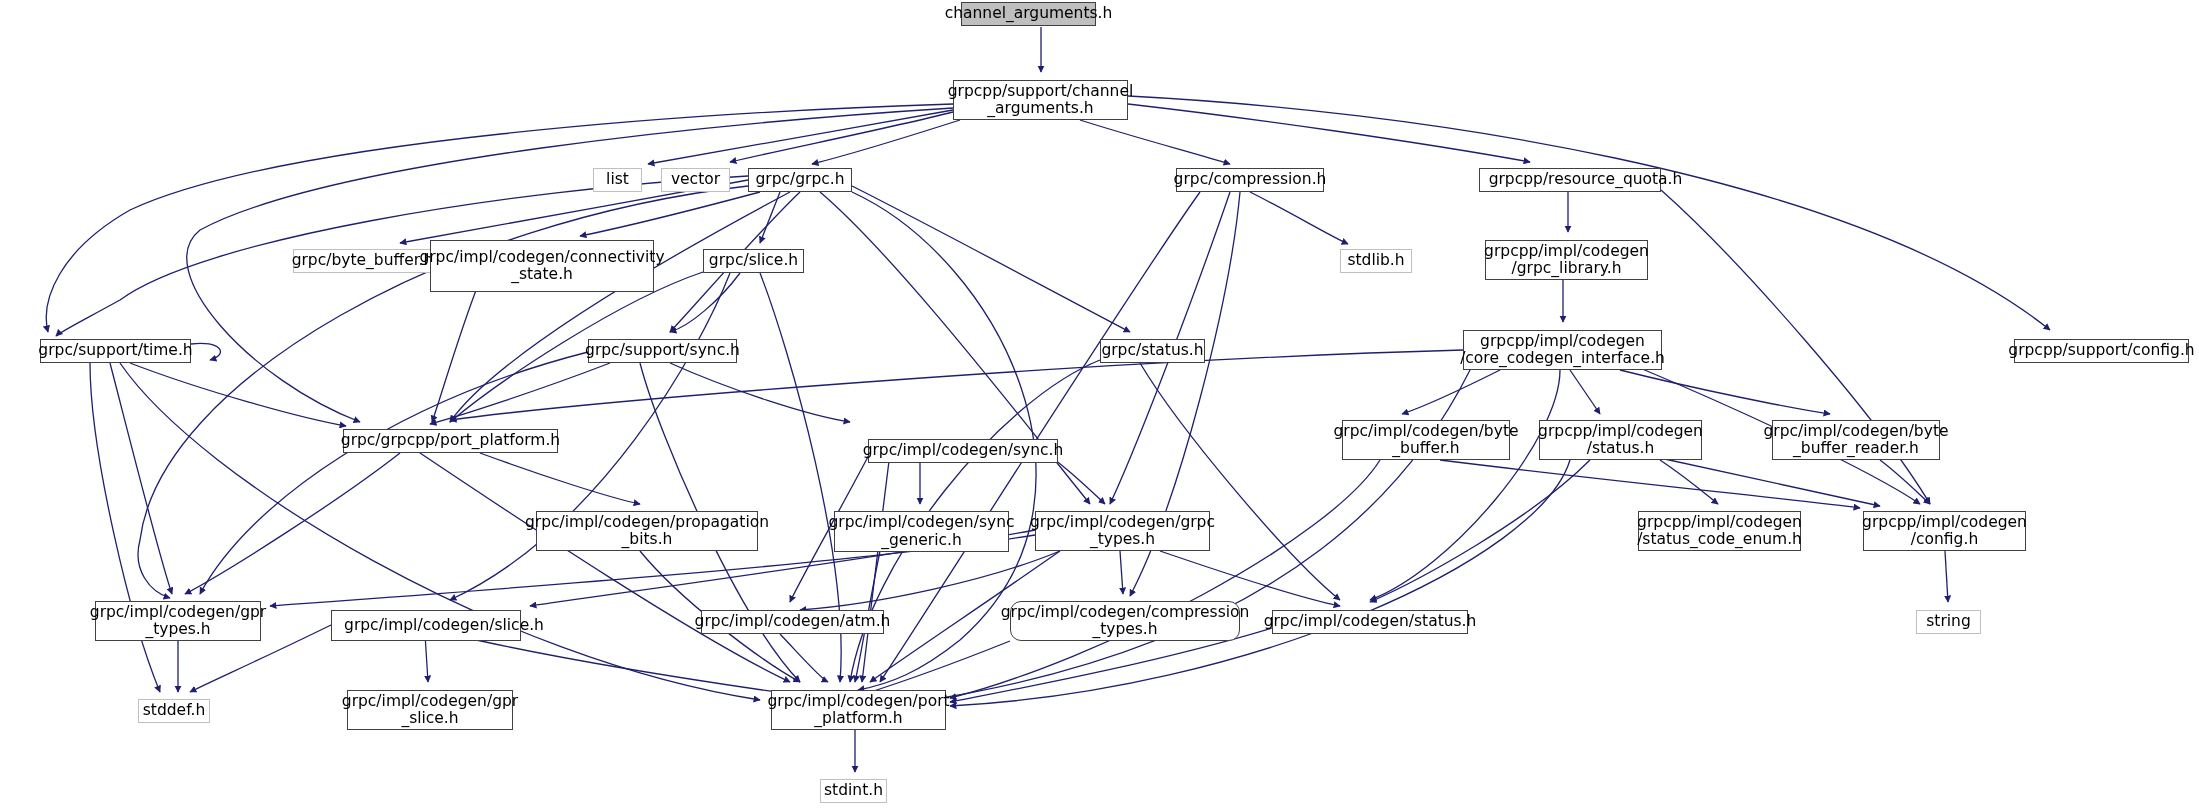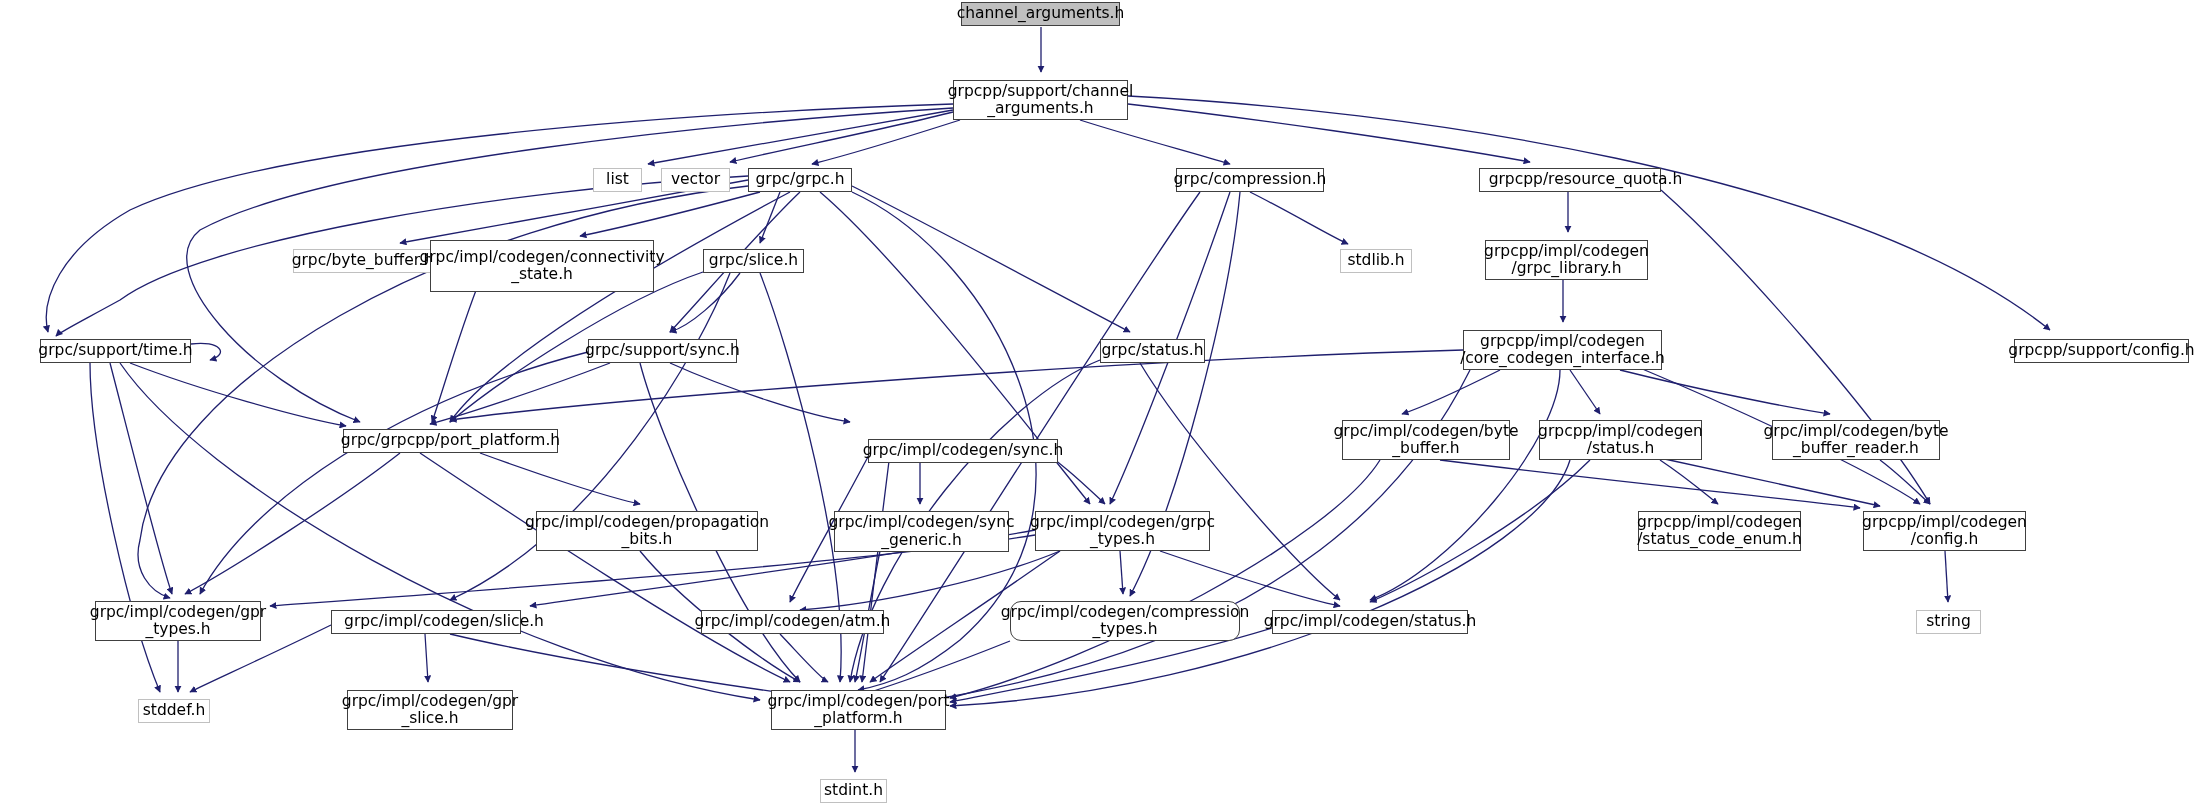--- a/index.html
+++ b/index.html
@@ -137,21 +137,21 @@
         <path d="M780,634 C800,655 820,678 828,682" fill="none" stroke="#1f1f6e" stroke-width="1.3" marker-end="url(#arrow)"></path>
         <path d="M1010,641 C950,665 890,686 858,696" fill="none" stroke="#1f1f6e" stroke-width="1.3" marker-end="url(#arrow)"></path>
         <path d="M1272,628 C1150,665 1000,692 950,702" fill="none" stroke="#1f1f6e" stroke-width="1.3" marker-end="url(#arrow)"></path>
         <path d="M855,730 L855,772" fill="none" stroke="#1f1f6e" stroke-width="1.3" marker-end="url(#arrow)"></path>
         <path d="M588,352 C400,400 250,500 200,594" fill="none" stroke="#1f1f6e" stroke-width="1.3" marker-end="url(#arrow)"></path>
         <path d="M120,363 C200,480 500,660 760,700" fill="none" stroke="#1f1f6e" stroke-width="1.3" marker-end="url(#arrow)"></path>
         <path d="M480,280 C460,330 440,400 432,422" fill="none" stroke="#1f1f6e" stroke-width="1.3" marker-end="url(#arrow)"></path>
       </g>
   </svg>
   <div id="node-layer">
-      <div class="node root" style="left: 961px; top: 2px; width: 159px; height: 24px;"><span class="node-label">channel_arguments.h</span></div>
+      <div class="node root" style="left: 961px; top: 2px; width: 135px; height: 24px;"><span class="node-label">channel_arguments.h</span></div>
       <div class="node" style="left: 953px; top: 80px; width: 175px; height: 40px;"><span class="node-label">grpcpp/support/channel
 _arguments.h</span></div>
       <div class="node system" style="left: 593px; top: 168px; width: 49px; height: 24px;"><span class="node-label">list</span></div>
       <div class="node system" style="left: 661px; top: 168px; width: 69px; height: 24px;"><span class="node-label">vector</span></div>
       <div class="node" style="left: 748px; top: 168px; width: 104px; height: 24px;"><span class="node-label">grpc/grpc.h</span></div>
       <div class="node" style="left: 1176px; top: 168px; width: 148px; height: 24px;"><span class="node-label">grpc/compression.h</span></div>
       <div class="node" style="left: 1479px; top: 168px; width: 182px; height: 24px; padding-left: 31px;"><span class="node-label">grpcpp/resource_quota.h</span></div>
       <div class="node system" style="left: 293px; top: 249px; width: 139px; height: 24px;"><span class="node-label">grpc/byte_buffer.h</span></div>
       <div class="node" style="left: 430px; top: 240px; width: 224px; height: 52px;"><span class="node-label">grpc/impl/codegen/connectivity
 _state.h</span></div>
@@ -178,21 +178,21 @@
       <div class="node" style="left: 834px; top: 511px; width: 175px; height: 41px;"><span class="node-label">grpc/impl/codegen/sync
 _generic.h</span></div>
       <div class="node" style="left: 1035px; top: 511px; width: 175px; height: 40px;"><span class="node-label">grpc/impl/codegen/grpc
 _types.h</span></div>
       <div class="node" style="left: 1638px; top: 511px; width: 163px; height: 40px;"><span class="node-label">grpcpp/impl/codegen
 /status_code_enum.h</span></div>
       <div class="node" style="left: 1863px; top: 511px; width: 163px; height: 40px;"><span class="node-label">grpcpp/impl/codegen
 /config.h</span></div>
       <div class="node" style="left: 95px; top: 601px; width: 166px; height: 40px;"><span class="node-label">grpc/impl/codegen/gpr
 _types.h</span></div>
-      <div class="node" style="left: 331px; top: 610px; width: 190px; height: 24px; padding-left: 36px;"><span class="node-label">grpc/impl/codegen/slice.h</span></div>
+      <div class="node" style="left: 331px; top: 610px; width: 190px; height: 31px; padding-left: 36px;"><span class="node-label">grpc/impl/codegen/slice.h</span></div>
       <div class="node" style="left: 701px; top: 610px; width: 183px; height: 24px;"><span class="node-label">grpc/impl/codegen/atm.h</span></div>
       <div class="node" style="left: 1010px; top: 601px; width: 230px; height: 40px; border-radius: 11px;"><span class="node-label">grpc/impl/codegen/compression
 _types.h</span></div>
       <div class="node" style="left: 1272px; top: 610px; width: 196px; height: 24px;"><span class="node-label">grpc/impl/codegen/status.h</span></div>
       <div class="node system" style="left: 1916px; top: 610px; width: 65px; height: 24px;"><span class="node-label">string</span></div>
       <div class="node system" style="left: 138px; top: 699px; width: 72px; height: 24px;"><span class="node-label">stddef.h</span></div>
       <div class="node" style="left: 347px; top: 690px; width: 166px; height: 40px;"><span class="node-label">grpc/impl/codegen/gpr
 _slice.h</span></div>
       <div class="node" style="left: 771px; top: 690px; width: 175px; height: 40px;"><span class="node-label">grpc/impl/codegen/port
 _platform.h</span></div>

